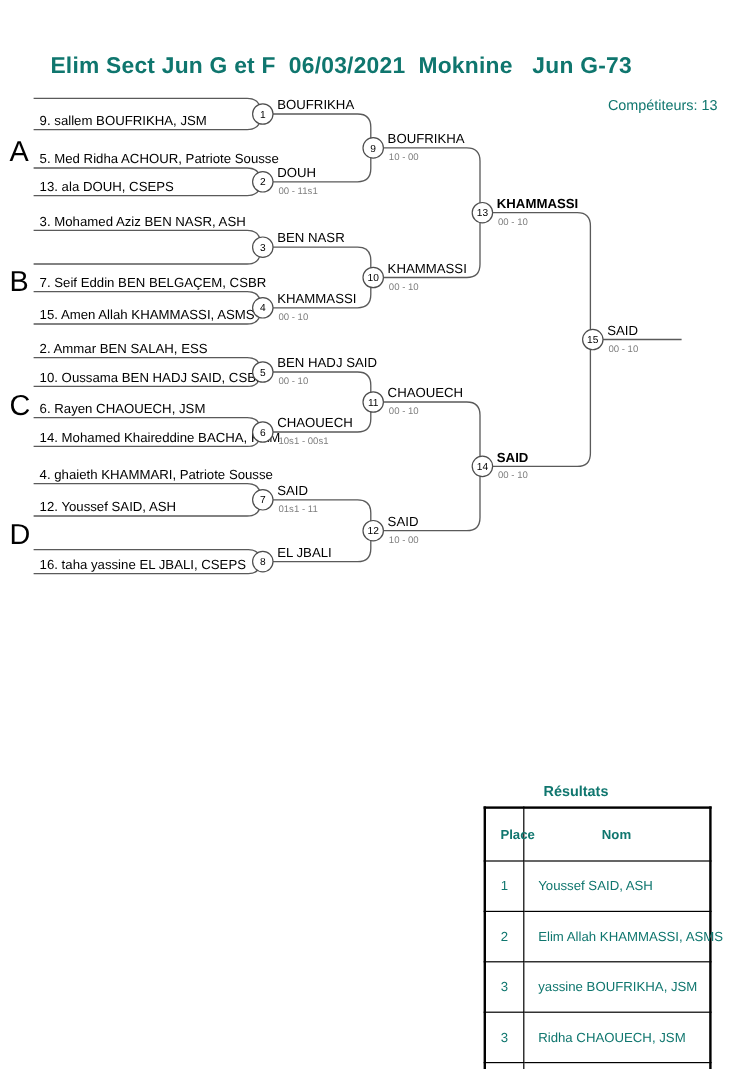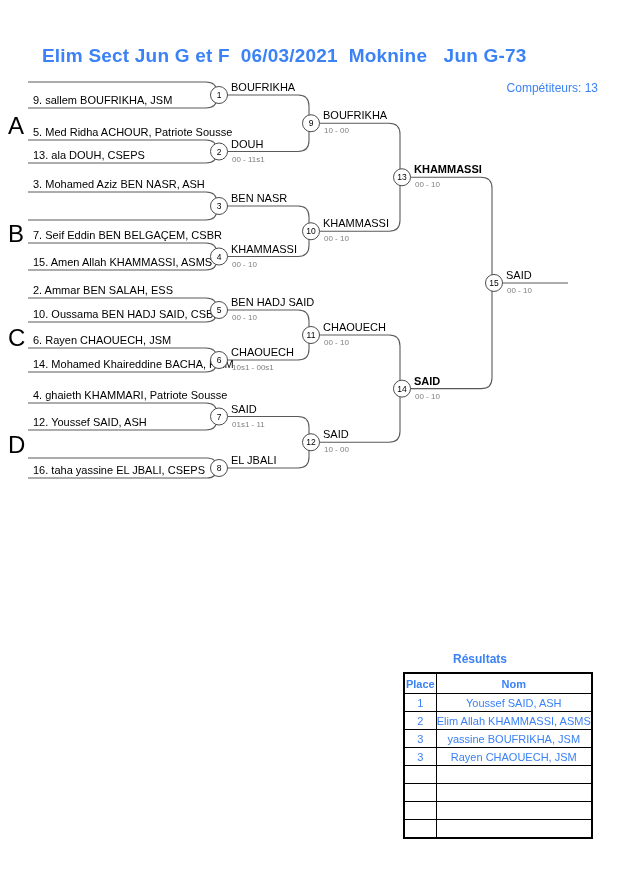--- a/index.html
+++ b/index.html
@@ -1,30 +1,30 @@
 <!DOCTYPE html>
 <html><head>
 <meta charset="utf-8">
 <style>
   html,body{margin:0;padding:0;background:#fff;}
   .page{position:relative;width:630px;height:891px;background:#fff;overflow:hidden;
-        font-family:"Liberation Sans","DejaVu Sans",sans-serif;color:#3b82f6;}
+        font-family:"Liberation Sans","DejaVu Sans",sans-serif;color:#0f766e;}
   .title{position:absolute;left:42px;top:45px;font-size:19px;font-weight:bold;
          white-space:pre;letter-spacing:.2px;}
   .competitors{position:absolute;top:81px;left:0;width:598px;text-align:right;font-size:12px;}
   svg.bracket{position:absolute;left:0;top:0;}
   .results{position:absolute;left:403px;top:652px;width:154px;}
   .results-title{font-size:12px;font-weight:bold;text-align:center;margin:0 0 6px 0;}
   table.res{border-collapse:collapse;table-layout:fixed;width:190px;font-size:11px;
             border:2px solid #000;}
-  table.res th,table.res td{border:1px solid #000;height:17px;padding:0;overflow:visible;}
+  table.res th,table.res td{border:1px solid #000;height:17px;padding:12px;overflow:visible;}
   table.res th{font-weight:bold;height:19px;text-align:center;}
   col.c-place{width:32px;}
   td.place{text-align:center;}
-  td.name{padding-left:5px;white-space:nowrap;text-align:center;}
+  td.name{padding-left:5px;white-space:nowrap;}
 </style>
 </head>
 <body>
 
 <div class="page">
   <div class="title">Elim Sect Jun G et F  06/03/2021  Moknine   Jun G-73</div>
   <div class="competitors">Compétiteurs: 13</div>
 
   <svg class="bracket" width="630" height="891" viewBox="0 0 630 891">
       <path d="M 28 82 H 206 Q 217 82 217 93 L 217 95" fill="none" stroke="#5a5a5a" stroke-width="1.1"></path>
@@ -155,21 +155,21 @@
           <tr>
             <td class="place">2</td>
             <td class="name">Elim Allah KHAMMASSI, ASMS</td>
           </tr>
           <tr>
             <td class="place">3</td>
             <td class="name">yassine BOUFRIKHA, JSM</td>
           </tr>
           <tr>
             <td class="place">3</td>
-            <td class="name">Rayen CHAOUECH, JSM</td>
+            <td class="name">Ridha CHAOUECH, JSM</td>
           </tr>
           <tr>
             <td class="place"></td>
             <td class="name"></td>
           </tr>
           <tr>
             <td class="place"></td>
             <td class="name"></td>
           </tr>
           <tr>

